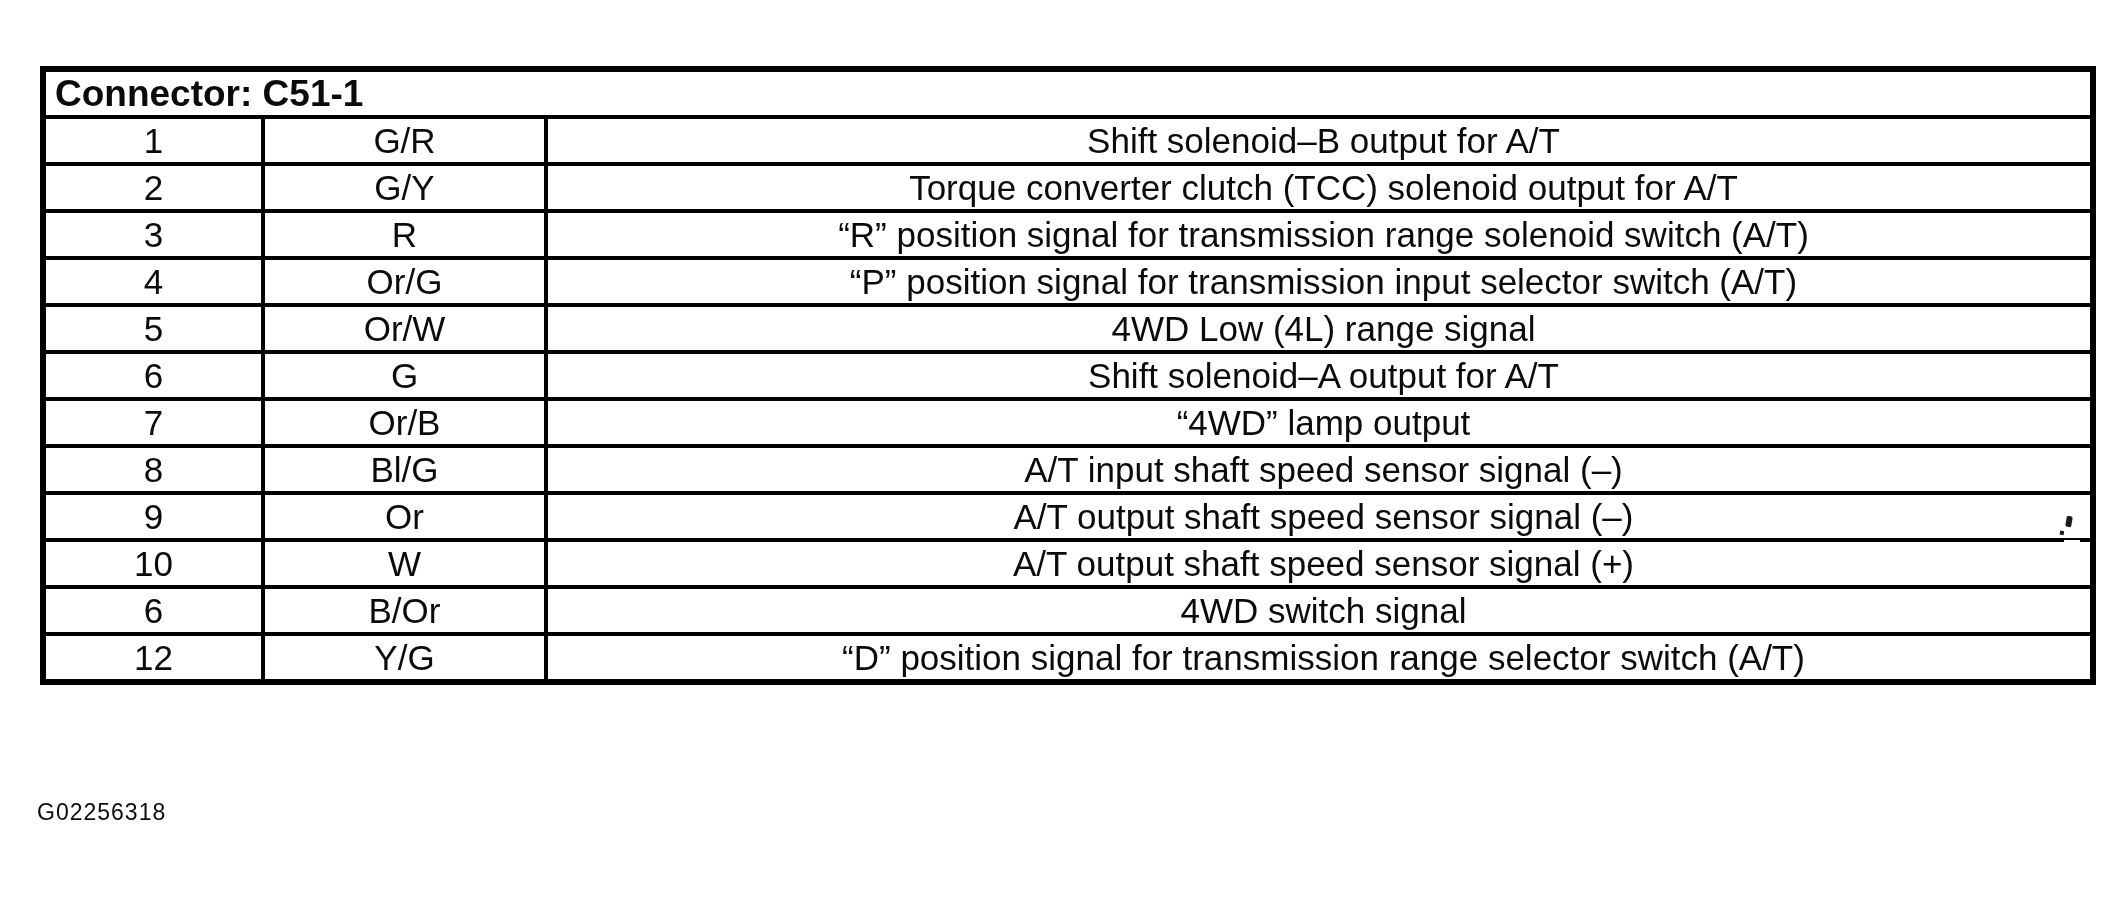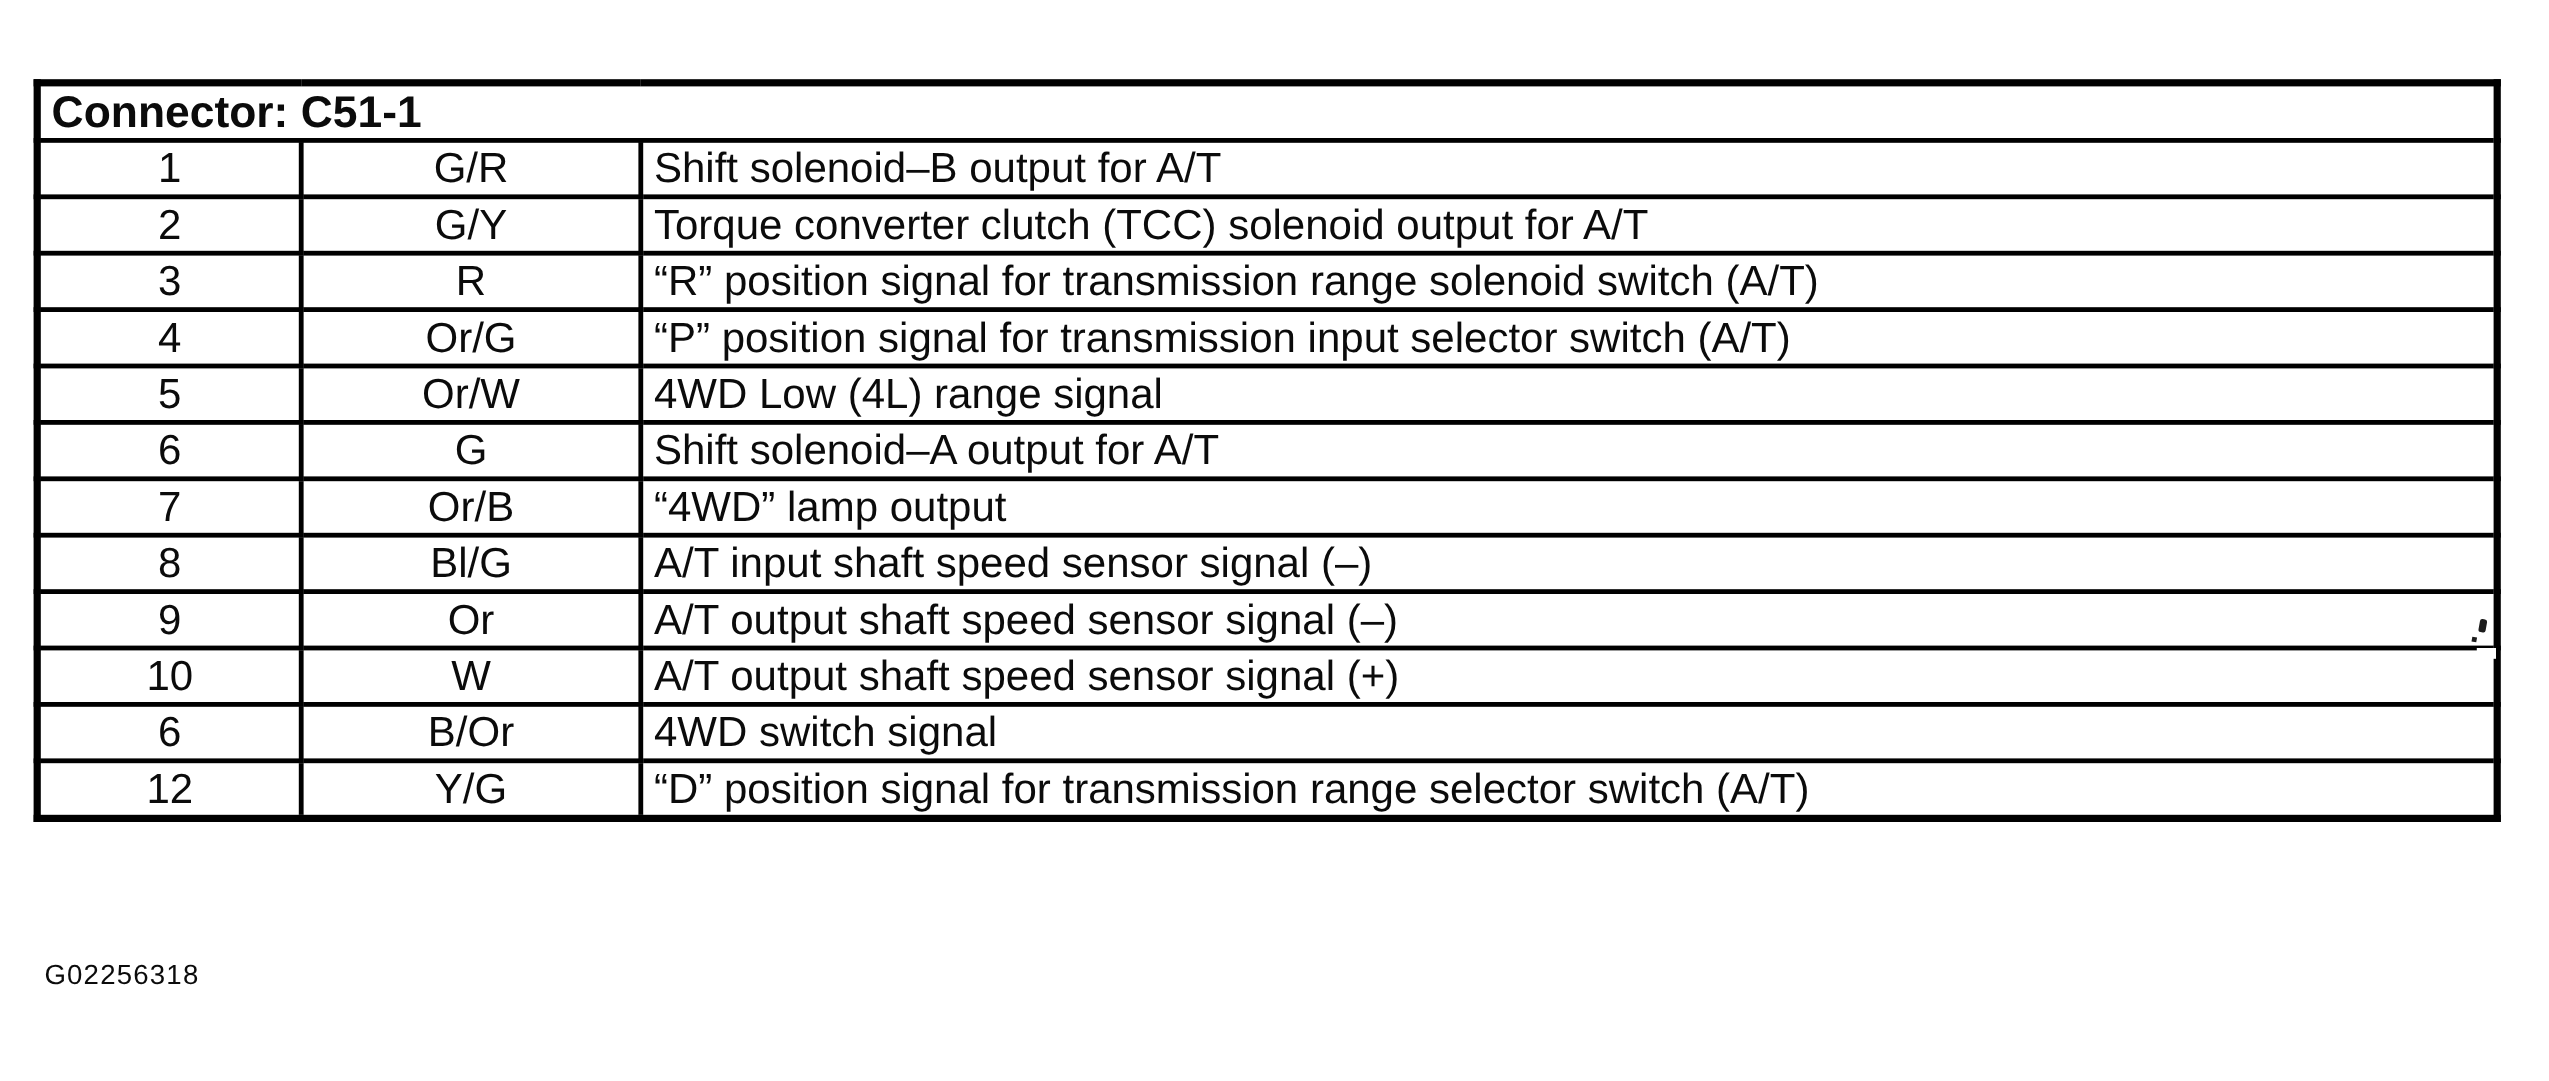--- a/index.html
+++ b/index.html
@@ -11,21 +11,21 @@
     height: 901px;
     background: #ffffff;
     position: relative;
     overflow: hidden;
     font-family: "Liberation Sans", sans-serif;
     color: #0b0b0b;
     -webkit-font-smoothing: antialiased;
   }
   .pinout-table {
     position: absolute;
-    left: 28px;
+    left: 40px;
     top: 66px;
     width: 2050px;
     border-collapse: collapse;
     table-layout: fixed;
     border: 6px solid #000;
   }
   .pinout-table td, .pinout-table th {
     border: 4px solid #000;
     vertical-align: middle;
     overflow: hidden;
@@ -50,21 +50,21 @@
   tbody td {
     font-size: 35px;
     height: 43px;
     line-height: 1.0;
   }
   td.terminal-cell, td.wire-color-cell {
     text-align: center;
     padding: 0;
   }
   td.circuit-cell {
-    text-align: left;
+    text-align: center;
     padding: 0 0 0 9px;
   }
   .figure-id {
     position: absolute;
     left: 37px;
     top: 799px;
     font-size: 23px;
     letter-spacing: 1px;
     color: #0b0b0b;
   }

